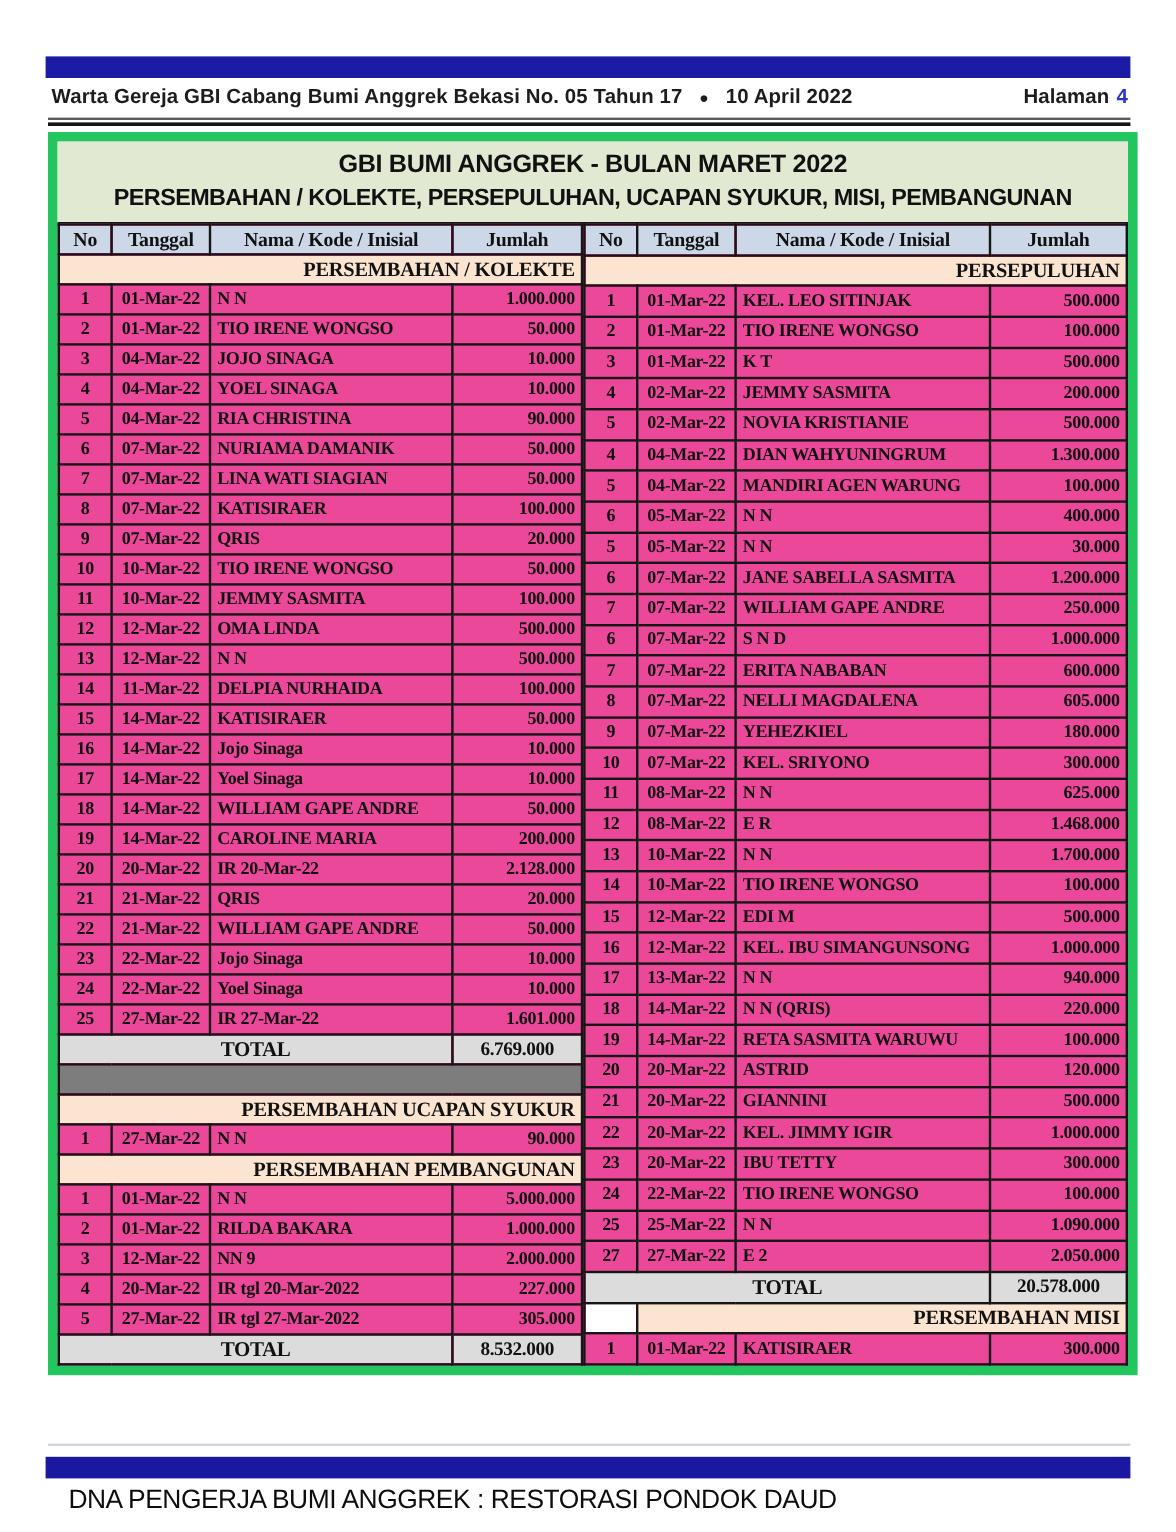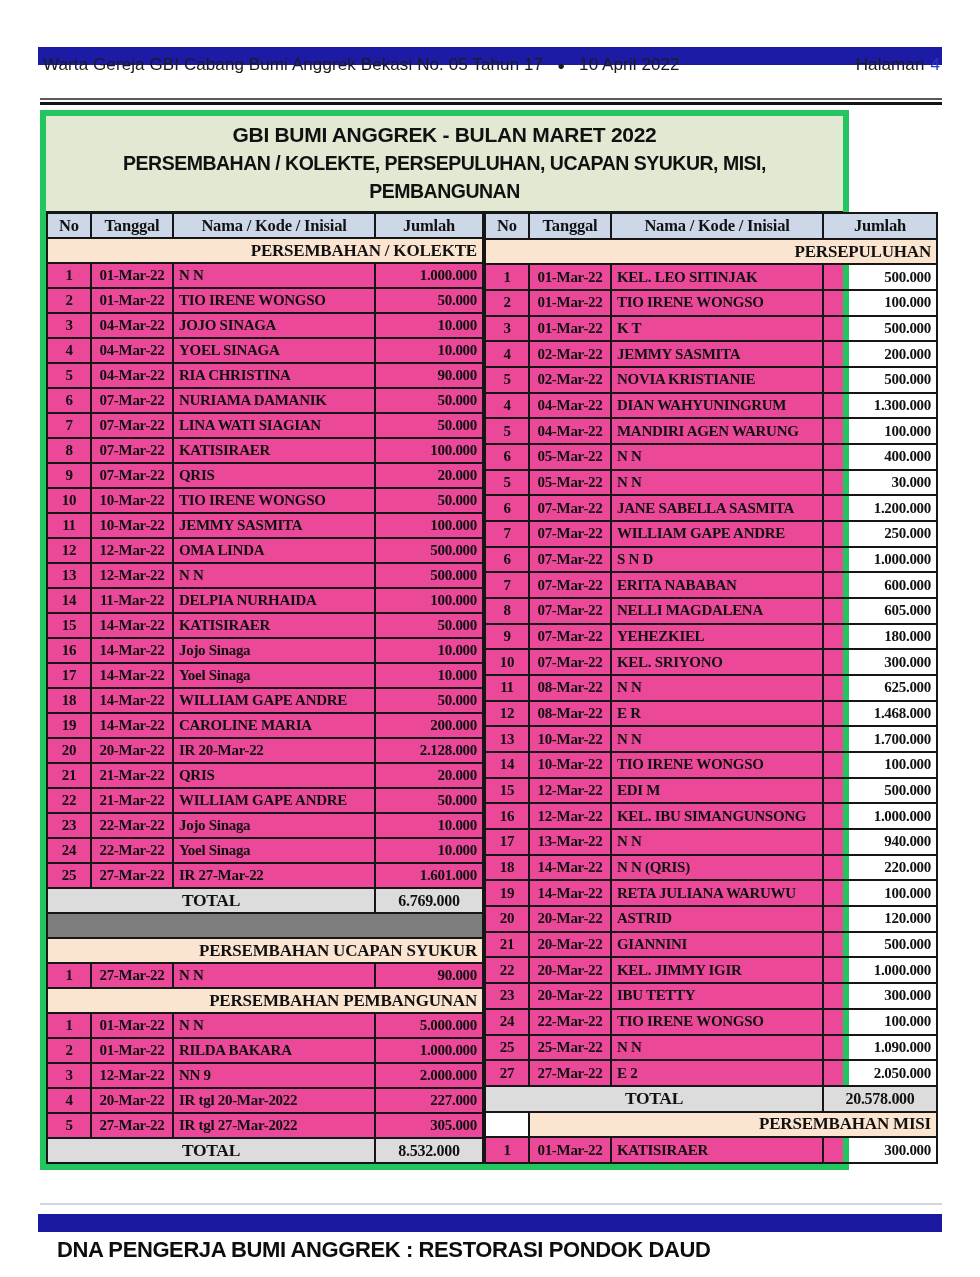--- a/index.html
+++ b/index.html
@@ -6,33 +6,33 @@
   html,body { background:#fff; }
   body {
     width:980px; height:1277px; position:relative; overflow:hidden;
     font-family:"Liberation Sans", sans-serif; color:#111;
   }
   .top-bar {
     position:absolute; left:38px; top:47px; width:904px; height:18px;
     background:var(--c-bar_top);
   }
   .hdr-row {
-    position:absolute; left:43px; top:55px; width:897px;
+    position:absolute; left:43px; top:71px; width:897px;
     display:flex; justify-content:space-between; align-items:baseline;
-    font-size:17px; color:#1c1c1c; letter-spacing:0.1px;
+    font-size:17px; color:#1c1c1c; letter-spacing:0.1px;font-weight:bold;
   }
   .hdr-left .bullet { margin:0 14px; font-size:13px; }
   .hdr-page .pg-num { color:var(--c-page_number); margin-left:6px; }
   .hdr-rule {
     position:absolute; left:40px; top:98px; width:902px; height:7px;
     border-top:2px solid #5a5a5a; border-bottom:3px solid #141414;
   }
   .doc-box {
-    position:absolute; left:40px; top:110px; width:809px;
-    border:6px solid #22c55e; background:#fff;
+    position:absolute; left:40px; top:110px; width:908px;
+    border:8px solid #22c55e; background:#fff;
   }
   .banner {
     background:var(--c-banner); text-align:center; padding:4px 4px 6px 4px;
     border-bottom:1px solid #161616;
   }
   .banner .line1 { font-size:21px; font-weight:bold; letter-spacing:-0.3px; line-height:29px; }
   .banner .line2 { font-size:19.5px; font-weight:bold; letter-spacing:-0.5px; line-height:28px;text-align:center; }
   .tables { display:flex; background:#ec4899;font-family:Liberation Serif, serif; }
   .tgap { width:6px; background:#fff; }
   table { border-collapse:collapse; table-layout:fixed; }
@@ -49,21 +49,21 @@
   td.date  { text-align:center; padding:0 2px; }
   td.name  { text-align:left; }
   td.amt   { text-align:right; }
   td.tot-l { background:var(--c-total); text-align:center; font-size:17.5px; }
   td.tot-v { background:var(--c-total); text-align:center; font-size:16px; }
   td.spacer{ background:var(--c-spacer); }
   td.blank { background:#fff; }
   .foot-rule { position:absolute; left:40px; top:1203px; width:902px; height:2px; background:#cfd6de; }
   .foot-bar  { position:absolute; left:38px; top:1214px; width:904px; height:18px; background:var(--c-bar_bottom); }
   .foot-text {
-    position:absolute; left:57px; top:1237px; font-size:22px; font-weight:bold;
+    position:absolute; left:57px; top:1237px; font-size:22px; font-weight:normal;
     letter-spacing:-0.4px; color:#0d0d0d;
   }
 </style>
 </head>
 <body>
 
 <div class="top-bar"></div>
 
 <div class="hdr-row">
   <div class="hdr-left">
@@ -462,21 +462,21 @@
           </tr>
           <tr>
             <td class="no">18</td>
             <td class="date">14-Mar-22</td>
             <td class="name">N N (QRIS)</td>
             <td class="amt">220.000</td>
           </tr>
           <tr>
             <td class="no">19</td>
             <td class="date">14-Mar-22</td>
-            <td class="name">RETA JULIANA WARUWU</td>
+            <td class="name">RETA SASMITA WARUWU</td>
             <td class="amt">100.000</td>
           </tr>
           <tr>
             <td class="no">20</td>
             <td class="date">20-Mar-22</td>
             <td class="name">ASTRID</td>
             <td class="amt">120.000</td>
           </tr>
           <tr>
             <td class="no">21</td>

